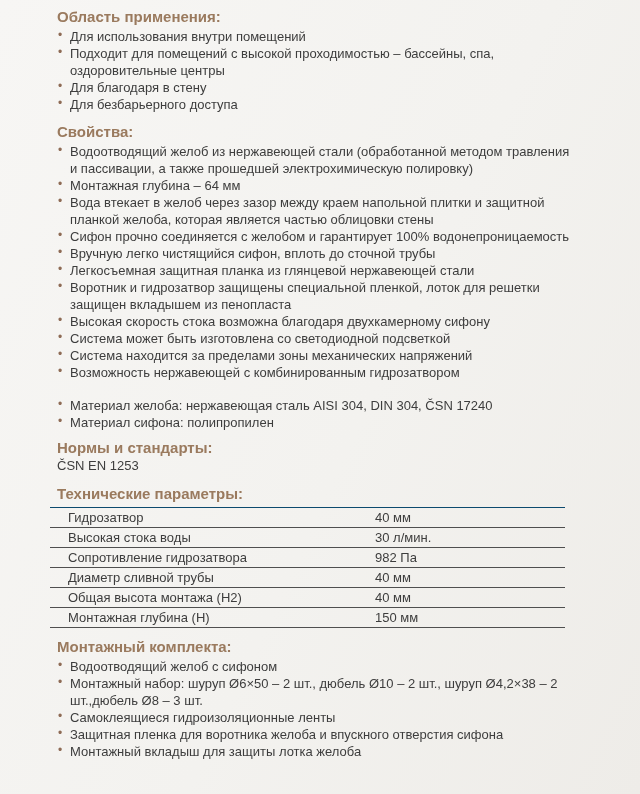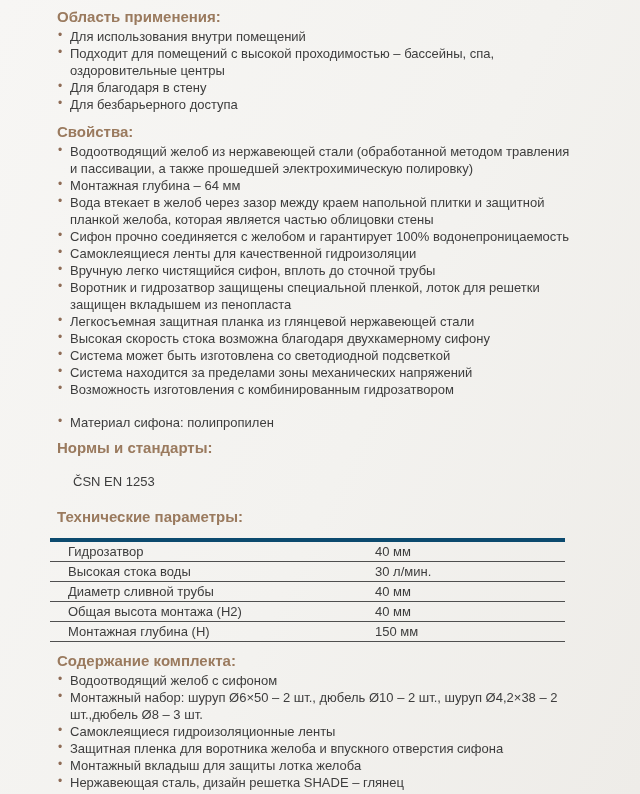--- a/index.html
+++ b/index.html
@@ -38,28 +38,28 @@
     position: absolute;
     left: 1px;
     top: -1px;
     color: #8e6b55;
     font-size: 12px;
   }
   .section { margin: 0; }
   .sec-properties { margin-top: 9px; }
   .sec-materials { margin-top: 16px; }
   .sec-standards { margin-top: 7px; }
-  .standards-value { margin: 16px; line-height: 18px; }
+  .standards-value { margin: 0; line-height: 18px; }
   .sec-technical { margin-top: 9px; }
   .params-table {
     border-collapse: collapse;
     width: 515px;
     margin-left: -7px;
-    margin-top: 12px;
-    border-top: 4px solid #0c4a6e;
+    margin-top: 4px;
+    border-top: 1px solid #0c4a6e;
   }
   .params-table td {
     border-bottom: 1px solid #4f4f4f;
     padding: 0;
     height: 19px;
     line-height: 19px;
     font-size: 13px;
     vertical-align: middle;
   }
   .params-table td.param-label { padding-left: 18px; }
@@ -79,33 +79,33 @@
   </ul>
 </div>
 
 <div class="section sec-properties">
   <h2 class="section-title">Свойства:</h2>
   <ul class="doc-list">
     <li>Водоотводящий желоб из нержавеющей стали (обработанной методом травления и пассивации, а также прошедшей электрохимическую полировку)</li>
     <li>Монтажная глубина – 64 мм</li>
     <li>Вода втекает в желоб через зазор между краем напольной плитки и защитной планкой желоба, которая является частью облицовки стены</li>
     <li>Сифон прочно соединяется с желобом и гарантирует 100% водонепроницаемость</li>
-    <li>Самоклеящиеся ленты для качественной гидроизоляции</li>
     <li>Вручную легко чистящийся сифон, вплоть до сточной трубы</li>
+    <li>Легкосъемная защитная планка из глянцевой нержавеющей стали</li>
     <li>Воротник и гидрозатвор защищены специальной пленкой, лоток для решетки защищен вкладышем из пенопласта</li>
-    <li>Легкосъемная защитная планка из глянцевой нержавеющей стали</li>
     <li>Высокая скорость стока возможна благодаря двухкамерному сифону</li>
     <li>Система может быть изготовлена со светодиодной подсветкой</li>
     <li>Система находится за пределами зоны механических напряжений</li>
-    <li>Возможность изготовления с комбинированным гидрозатвором</li>
+    <li>Возможность нержавеющей с комбинированным гидрозатвором</li>
   </ul>
 </div>
 
 <div class="section sec-materials">
   <ul class="doc-list">
+    <li>Материал желоба: нержавеющая сталь AISI 304, DIN 304, ČSN 17240</li>
     <li>Материал сифона: полипропилен</li>
   </ul>
 </div>
 
 <div class="section sec-standards">
   <h2 class="section-title">Нормы и стандарты:</h2>
   <p class="standards-value">ČSN EN 1253</p>
 </div>
 
 <div class="section sec-technical">
@@ -114,39 +114,42 @@
     <tbody>
       <tr>
         <td class="param-label">Гидрозатвор</td>
         <td class="param-value">40 мм</td>
       </tr>
       <tr>
         <td class="param-label">Высокая стока воды</td>
         <td class="param-value">30 л/мин.</td>
       </tr>
       <tr>
+        <td class="param-label">Сопротивление гидрозатвора</td>
+        <td class="param-value">982 Па</td>
+      </tr>
+      <tr>
         <td class="param-label">Диаметр сливной трубы</td>
         <td class="param-value">40 мм</td>
       </tr>
       <tr>
         <td class="param-label">Общая высота монтажа (H2)</td>
         <td class="param-value">40 мм</td>
       </tr>
       <tr>
         <td class="param-label">Монтажная глубина (H)</td>
         <td class="param-value">150 мм</td>
       </tr>
     </tbody>
   </table>
 </div>
 
 <div class="section sec-package">
-  <h2 class="section-title">Содержание комплекта:</h2>
+  <h2 class="section-title">Монтажный комплекта:</h2>
   <ul class="doc-list">
     <li>Водоотводящий желоб с сифоном</li>
     <li>Монтажный набор: шуруп Ø6×50 – 2 шт., дюбель Ø10 – 2 шт., шуруп Ø4,2×38 – 2 шт.,дюбель Ø8 – 3 шт.</li>
     <li>Самоклеящиеся гидроизоляционные ленты</li>
     <li>Защитная пленка для воротника желоба и впускного отверстия сифона</li>
     <li>Монтажный вкладыш для защиты лотка желоба</li>
-    <li>Нержавеющая сталь, дизайн решетка SHADE – глянец</li>
 
   </ul>
 </div>
 
 </body></html>

